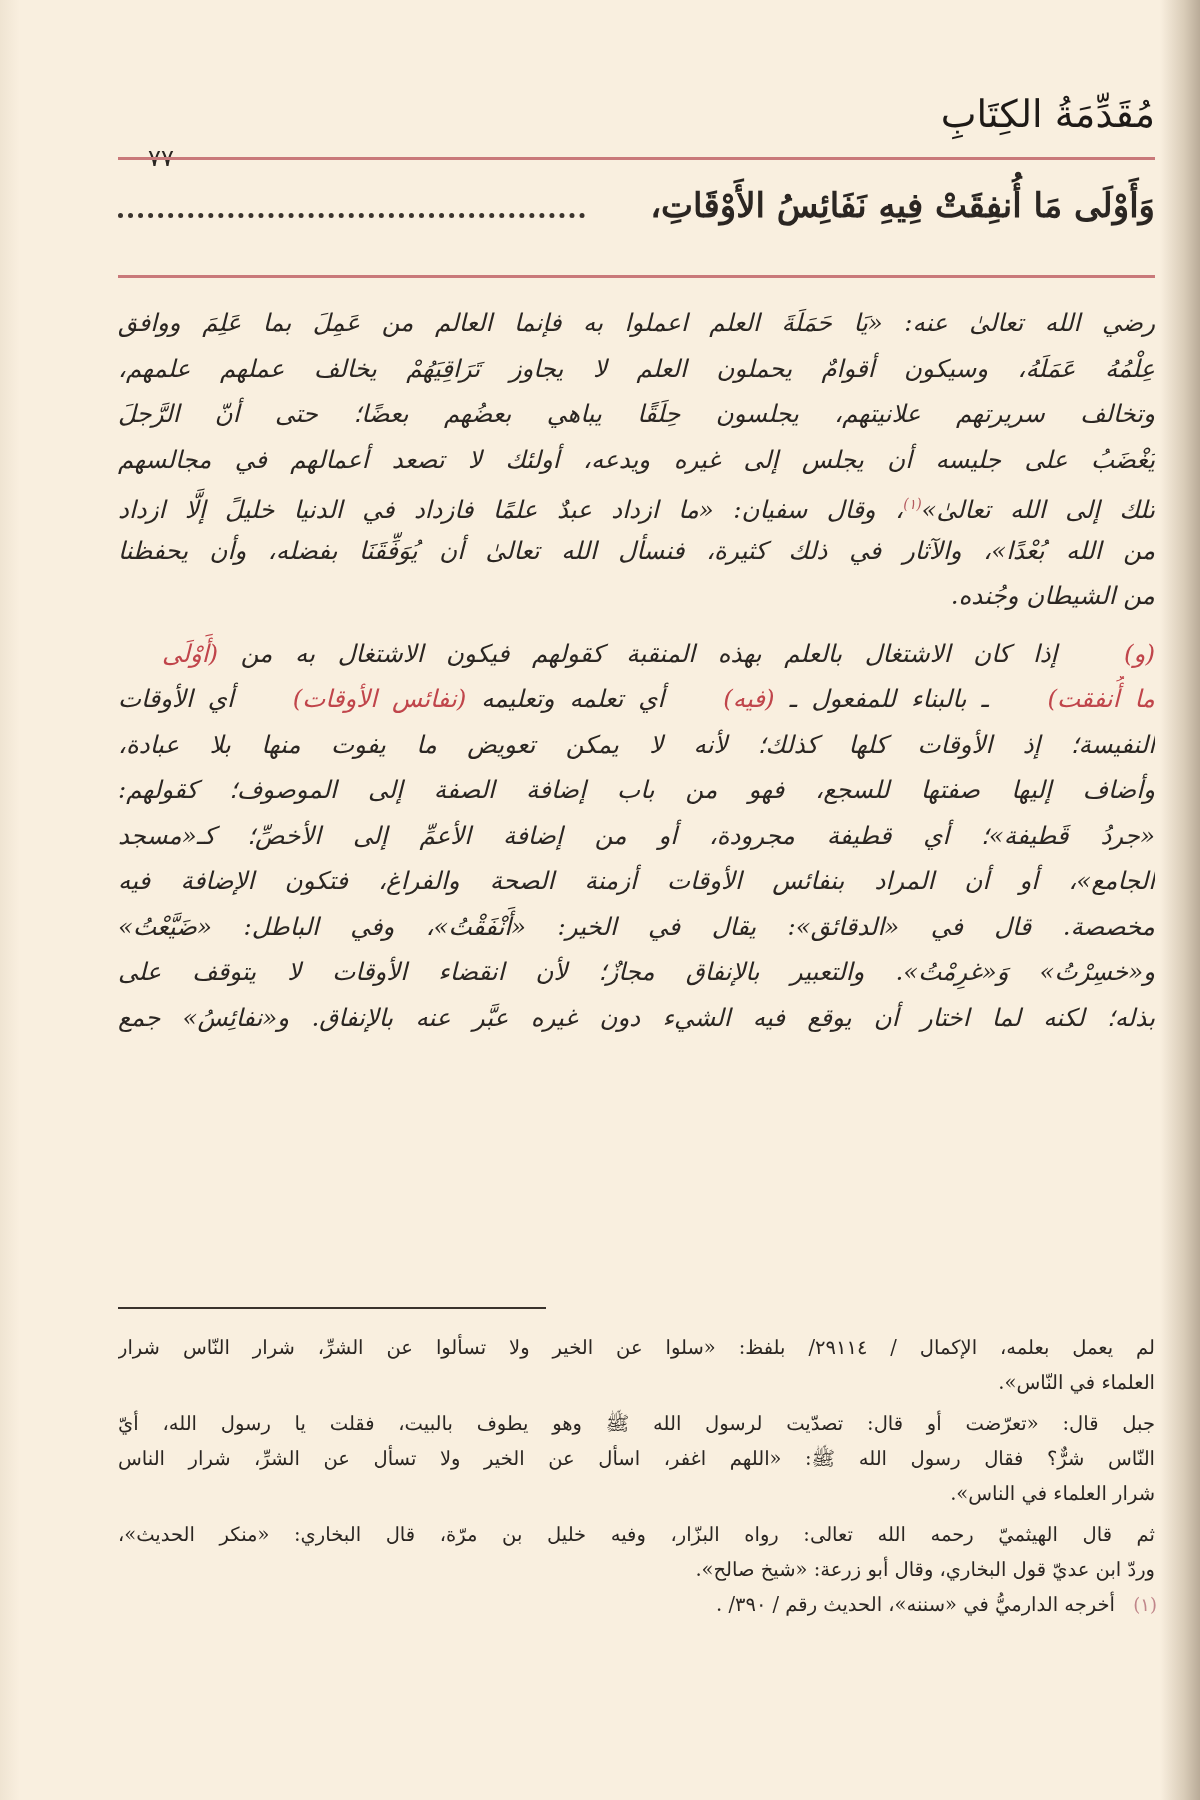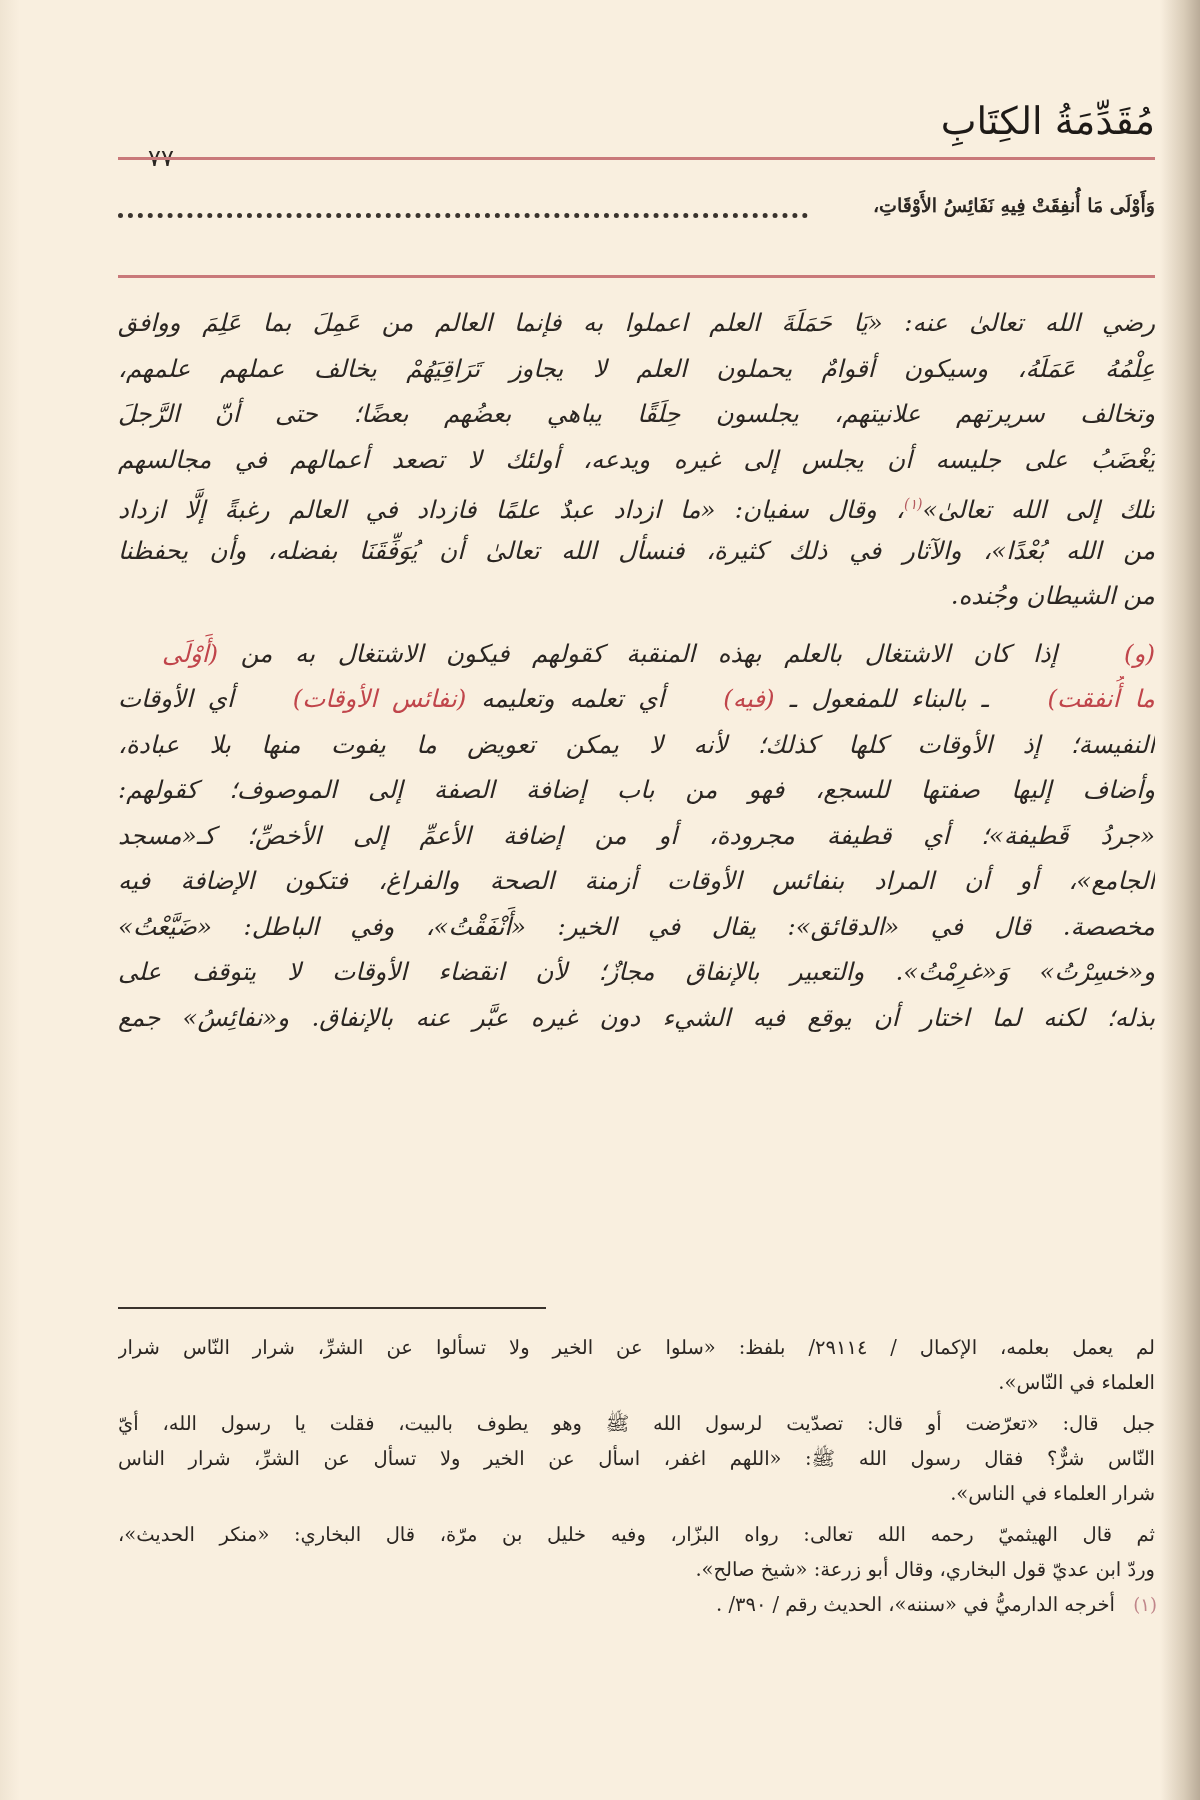--- a/index.html
+++ b/index.html
@@ -32,21 +32,21 @@
   .running-head {
     position: absolute;
     top: 92px;
     right: 45px;
     left: 118px;
     height: 60px;
   }
   .chapter-title {
     position: absolute;
     right: 0;
-    top: 7px;
+    top: 0;
     font-size: 38px;
     font-family: "DejaVu Serif", serif;
     color: #1e1a17;
     letter-spacing: 0px;
   }
   .page-number {
     position: absolute;
     left: 30px;
     top: 20px;
     font-size: 24px;
@@ -65,21 +65,21 @@
     position: absolute;
     top: 180px;
     right: 45px;
     left: 118px;
     height: 50px;
     display: flex;
     flex-direction: row;
     align-items: center;
   }
   .matn-text {
-    font-size: 19px;
+    font-size: 34px;
     font-weight: bold;
     color: #2b2622;
     white-space: nowrap;
     font-family: "DejaVu Serif", serif;
     margin-left: 47px;
   }
   .matn-dots {
     flex: 1;
     margin-right: 18px;
     border-bottom: 5px dotted #3a332d;
@@ -177,21 +177,21 @@
   <span class="matn-dots"></span>
 </div>
 
 <div class="red-rule rule-mid"></div>
 
 <div class="body-text">
   <span class="body-line">رضي الله تعالىٰ عنه: «يَا حَمَلَةَ العلم اعملوا به فإنما العالم من عَمِلَ بما عَلِمَ ووافق</span>
   <span class="body-line">عِلْمُهُ عَمَلَهُ، وسيكون أقوامٌ يحملون العلم لا يجاوز تَرَاقِيَهُمْ يخالف عملهم علمهم،</span>
   <span class="body-line">وتخالف سريرتهم علانيتهم، يجلسون حِلَقًا يباهي بعضُهم بعضًا؛ حتى أنّ الرَّجلَ</span>
   <span class="body-line">يَغْضَبُ على جليسه أن يجلس إلى غيره ويدعه، أولئك لا تصعد أعمالهم في مجالسهم</span>
-  <span class="body-line"><span>تلك إلى الله تعالىٰ»</span><span class="sup">(١)</span><span>، وقال سفيان: «ما ازداد عبدٌ علمًا فازداد في العالم رغبةً إلَّا ازداد</span></span>
+  <span class="body-line"><span>تلك إلى الله تعالىٰ»</span><span class="sup">(١)</span><span>، وقال سفيان: «ما ازداد عبدٌ علمًا فازداد في الدنيا خليلً إلَّا ازداد</span></span>
   <span class="body-line">من الله بُعْدًا»، والآثار في ذلك كثيرة، فنسأل الله تعالىٰ أن يُوَفِّقَنَا بفضله، وأن يحفظنا</span>
   <span class="body-line last">من الشيطان وجُنده.</span>
 
   <div class="para-gap"></div>
 
   <span class="body-line"><span class="red">(و)</span><span> إذا كان الاشتغال بالعلم بهذه المنقبة كقولهم فيكون الاشتغال به من </span><span class="red">(أَوْلَى</span></span>
   <span class="body-line"><span class="red">ما أُنفقت)</span><span> ـ بالبناء للمفعول ـ </span><span class="red">(فيه)</span><span> أي تعلمه وتعليمه </span><span class="red">(نفائس الأوقات)</span><span> أي الأوقات</span></span>
   <span class="body-line">النفيسة؛ إذ الأوقات كلها كذلك؛ لأنه لا يمكن تعويض ما يفوت منها بلا عبادة،</span>
   <span class="body-line">وأضاف إليها صفتها للسجع، فهو من باب إضافة الصفة إلى الموصوف؛ كقولهم:</span>
   <span class="body-line">«جردُ قَطيفة»؛ أي قطيفة مجرودة، أو من إضافة الأعمِّ إلى الأخصِّ؛ كـ«مسجد</span>

